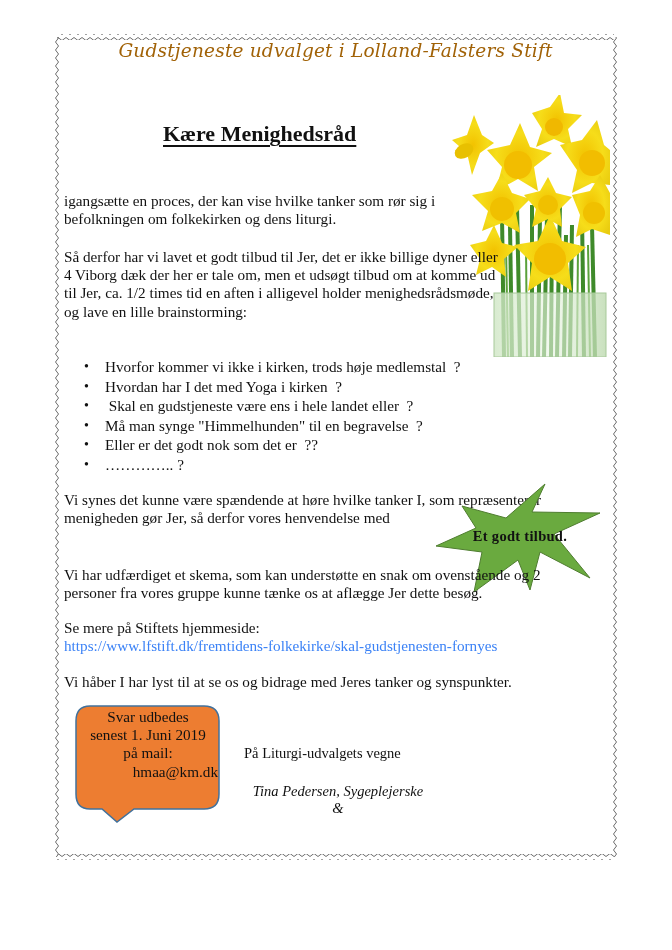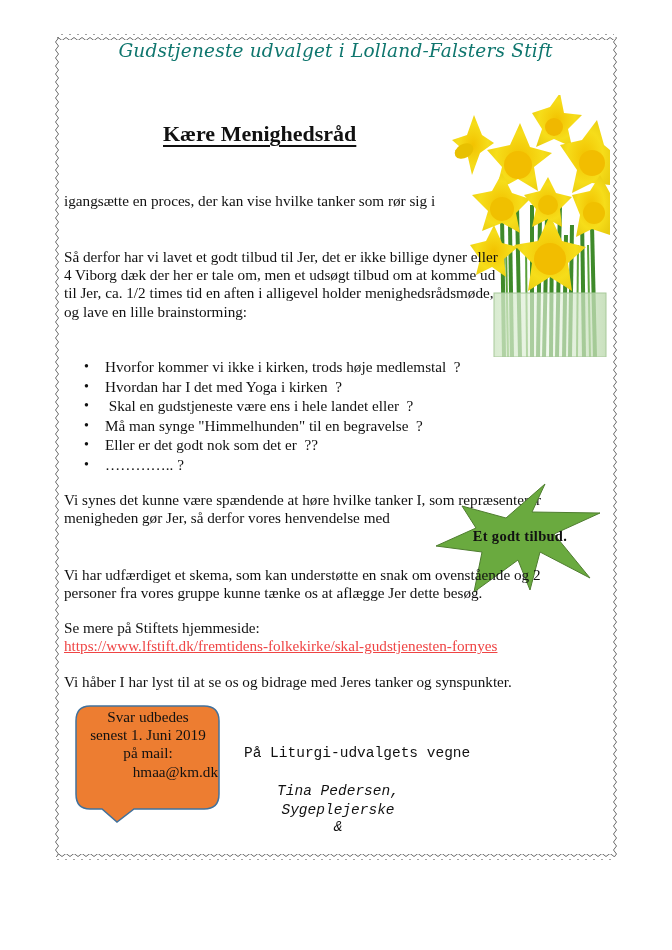--- a/index.html
+++ b/index.html
@@ -2,34 +2,34 @@
 <html><head>
 <meta charset="utf-8">
 <style>
   html, body { margin: 0; padding: 0; background: #ffffff; }
   body { width: 672px; height: 950px; position: relative; overflow: hidden;
          font-family: "Liberation Serif", "DejaVu Serif", serif; color: #111; }
   .abs { position: absolute; }
   .border-svg { position: absolute; left: 0; top: 0; }
   .header-title { left: 57px; width: 557px; top: 40px; text-align: center;
                   font-family: "DejaVu Serif", serif; font-style: italic;
-                  font-size: 18.5px; letter-spacing: 0.2px; color: #0f766e; }
+                  font-size: 18.5px; letter-spacing: 0.2px; color: #a16207; }
   .greeting { left: 163px; top: 121px; font-size: 22px; font-weight: bold;
               text-decoration: underline; text-decoration-thickness: 2px;
               text-underline-offset: 4px; }
   .para { left: 64px; font-size: 15.2px; line-height: 18.2px; white-space: nowrap; }
   .bullets { left: 84px; top: 357px; margin: 0; padding: 0; list-style: none;
              font-size: 15.2px; line-height: 19.5px; }
   .bullets li { position: relative; padding-left: 21px; white-space: pre; }
   .bullets li .dot { position: absolute; left: 0; top: 0; font-size: 14px; }
-  .link { color: #ef4444; text-decoration: underline; }
+  .link { color: #3b82f6; }
   .callout-text { left: 78px; top: 708px; width: 140px; text-align: center;
                   font-size: 15.2px; line-height: 18.2px; }
   .callout-text .email { display: block; text-align: right; padding-left: 12px; }
-  .sig { font-size: 14.5px; line-height: 19px; text-align: center; font-family: Liberation Mono, monospace; }
+  .sig { font-size: 14.5px; line-height: 19px; text-align: center; }
   .burst-label { left: 455px; top: 528px; width: 130px; text-align: center;
                  font-size: 14.5px; font-weight: bold; letter-spacing: 0.3px; }
 </style>
 </head>
 <body>
 
 <svg class="border-svg" width="672" height="950" viewBox="0 0 672 950">
   <defs>
     <pattern id="waveH" x="0" y="0" width="8" height="6" patternUnits="userSpaceOnUse">
       <path d="M0 3 Q2 0 4 3 T8 3" fill="none" stroke="#6b6b6b" stroke-width="1"></path>
@@ -110,20 +110,21 @@
     <circle cx="116" cy="110" r="10" fill="#f0c000"></circle>
 
     <path d="M38 150 L54 146 L62 130 L70 148 L86 152 L72 164 L74 182 L60 172 L44 180 L48 164 Z"></path>
   </g>
 </svg>
 
 <div class="abs greeting">Kære Menighedsråd</div>
 
 <div class="abs para" style="top:192px;">
   <div>igangsætte en proces, der kan vise hvilke tanker som rør sig i</div>
+  <div>befolkningen om folkekirken og dens liturgi.</div>
 </div>
 
 <div class="abs para" style="top:248px;">
   <div>Så derfor har vi lavet et godt tilbud til Jer, det er ikke billige dyner eller</div>
   <div>4 Viborg dæk der her er tale om, men et udsøgt tilbud om at komme ud</div>
   <div>til Jer, ca. 1/2 times tid en aften i alligevel holder menighedsrådsmøde,</div>
   <div>og lave en lille brainstorming:</div>
 </div>
 
 <ul class="abs bullets">

